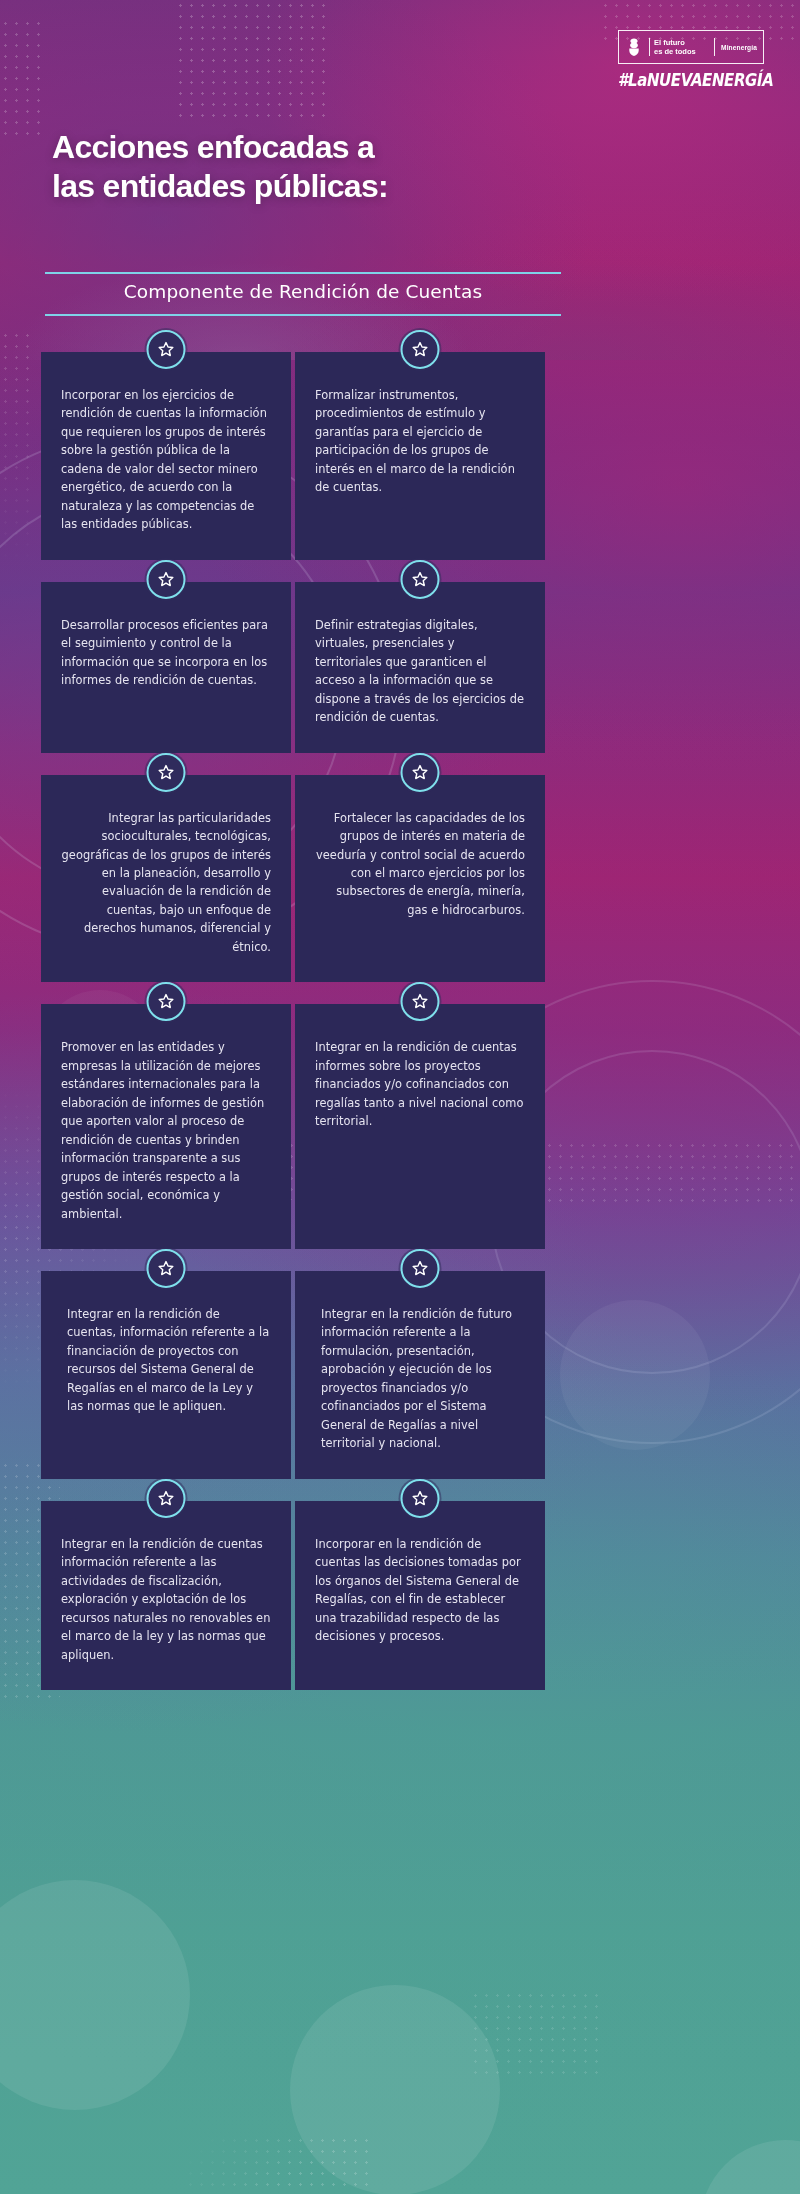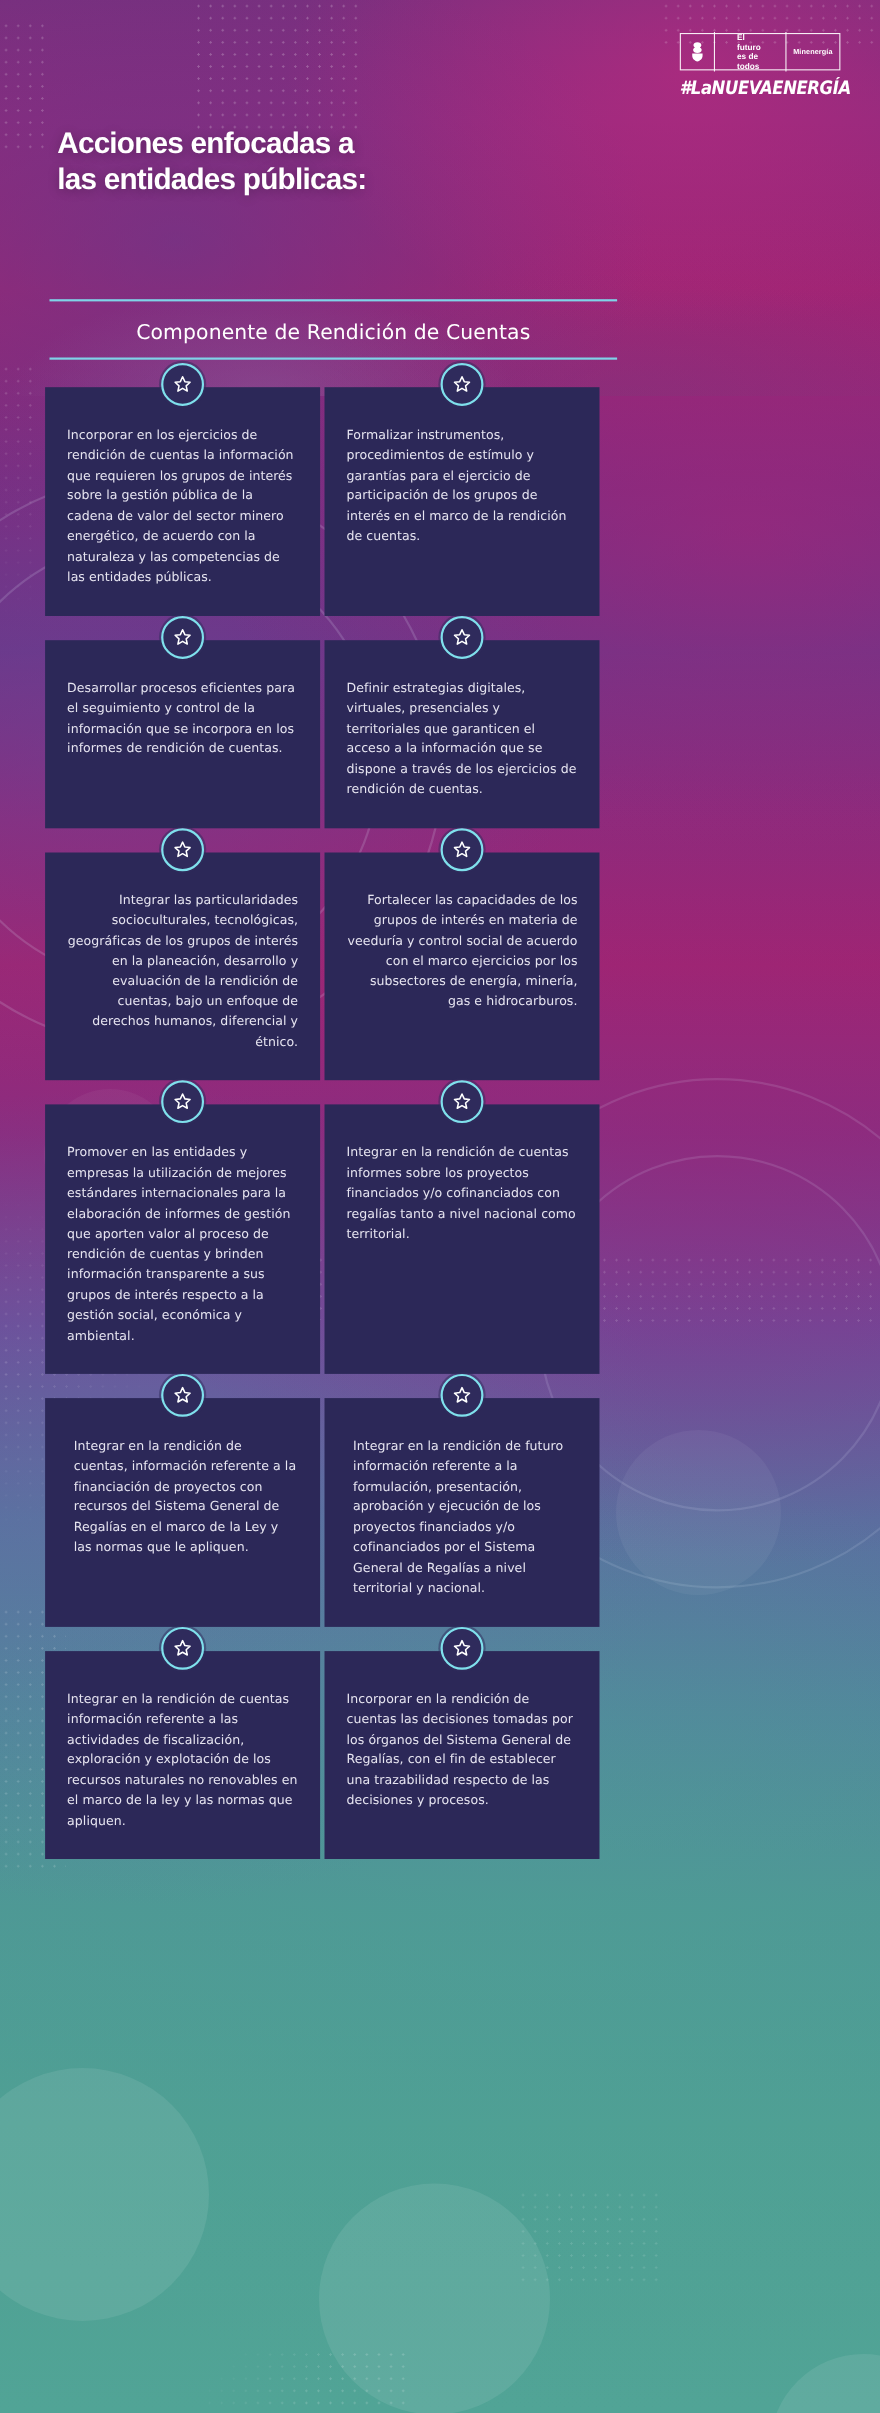--- a/index.html
+++ b/index.html
@@ -134,21 +134,21 @@
     flex: 0 0 30px;
   }
   .brand-future {
     flex: 1;
     border-left: 1px solid rgba(255,255,255,.92);
     border-right: 1px solid rgba(255,255,255,.92);
     color: #fff;
     font-size: 7.5px;
     font-weight: bold;
     line-height: 1.22;
-    padding: 0 20px;
+    padding: 0 4px;
     text-align: left;
   }
   .brand-min {
     flex: 0 0 48px;
     color: #fff;
     font-size: 6.6px;
     font-weight: bold;
     letter-spacing: .1px;
   }
   .brand-hash {
@@ -157,45 +157,45 @@
     font-size: 15px;
     font-weight: bold;
     font-style: italic;
     letter-spacing: -.4px;
     font-family: "DejaVu Sans", sans-serif;
     transform: scaleY(1.12);
   }
 
   .headline {
     position: absolute;
-    left: 52px; top: 114px;
+    left: 52px; top: 128px;
     z-index: 5;
     color: #ffffff;
-    font-size: 27px;
+    font-size: 32px;
     font-weight: bold;
     line-height: 1.21;
     letter-spacing: -.7px;
     text-shadow: 0 2px 10px rgba(0,0,0,.25);
     max-width: 420px;
   }
 
   .subtitle-wrap {
     position: absolute;
     left: 45px; top: 272px;
     width: 516px;
     z-index: 5;
   }
   .rule { height: 2px; background: #7fd3e8; width: 100%; }
   .subtitle {
     color: #ffffff;
     font-size: 18.5px;
     font-weight: normal;
     letter-spacing: .1px;
     text-align: center;
-    padding: 18px 0 12px;
+    padding: 7px 0 12px;
     font-family: "DejaVu Sans", sans-serif;
   }
 
   
   .grid {
     position: absolute;
     left: 41px; top: 352px;
     width: 518px;
     z-index: 4;
   }

